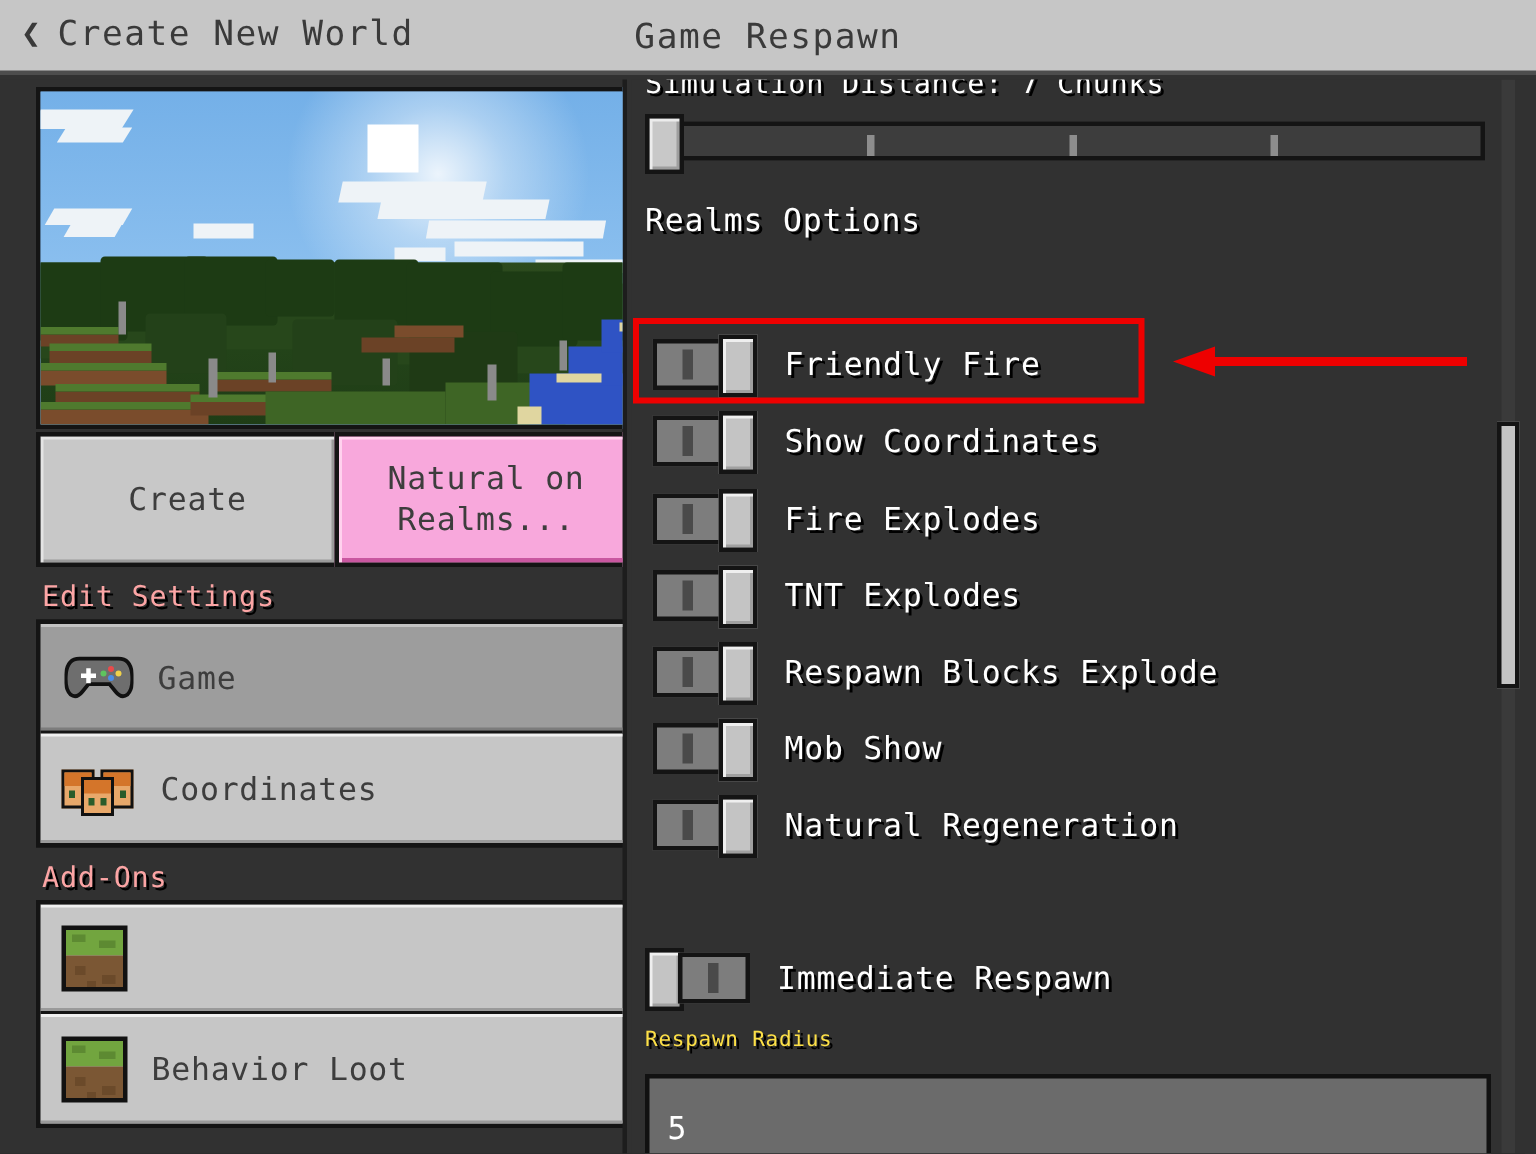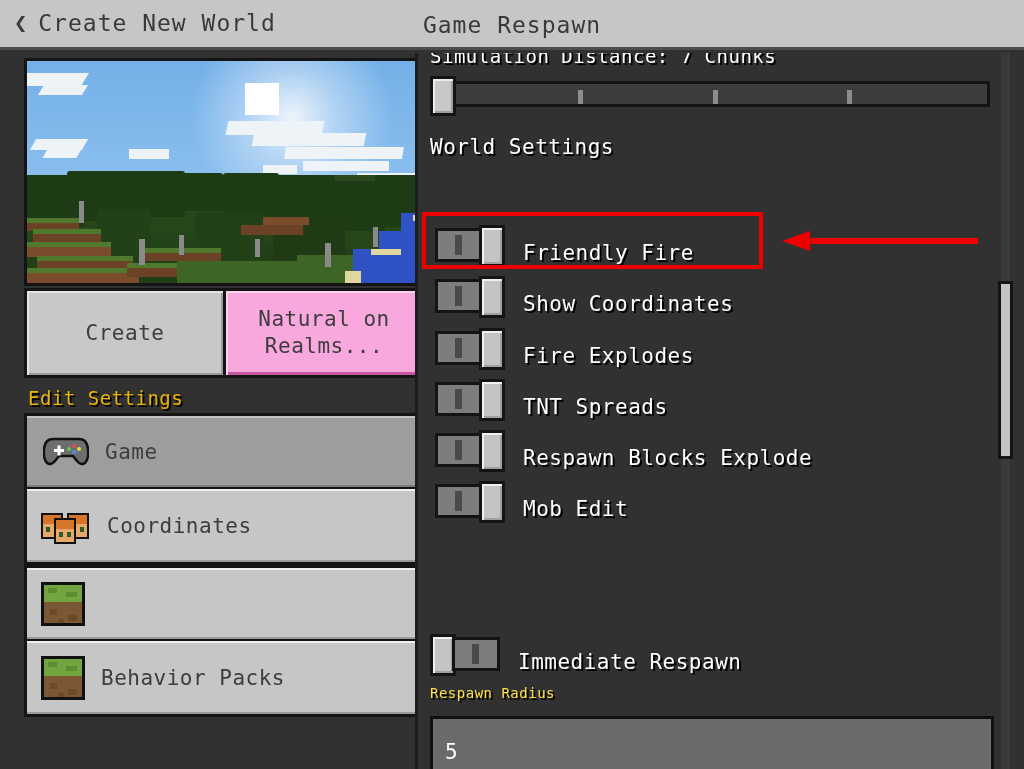--- a/index.html
+++ b/index.html
@@ -88,21 +88,21 @@
     width:202px; background:#c8c8c8;
     border-top-color:#141414; border-left-color:#141414;
     box-shadow: inset 2px 2px 0 #e4e4e4, inset -2px -2px 0 #9a9a9a;
   }
   .btn-realms {
     width:202px; background:#f8a8dc; margin-left:-3px;
     box-shadow: inset 2px 2px 0 #ffd2ee, inset -3px -3px 0 #c957a0;
   }
 
   .section-label {
-    color:#eab308; font-size:19px; letter-spacing:0.5px;
+    color:#fca5a5; font-size:19px; letter-spacing:0.5px;
     margin:9px 0 4px 4px; text-shadow:2px 2px 0 #000;
   }
   .list-box { width:404px; border:3px solid #141414; background:#141414; }
   .list-item {
     position:relative; display:flex; align-items:center; height:73px;
     padding-left:14px; gap:16px; cursor:pointer;
     background:#c6c6c6; box-shadow: inset 0 2px 0 #efefef, inset 0 -2px 0 #9a9a9a;
     border-bottom:2px solid #141414;
   }
   .list-item:last-child { border-bottom:none; }
@@ -145,21 +145,21 @@
     box-shadow: inset 2px 2px 0 #ececec, inset -2px -2px 0 #9e9e9e;
     cursor:pointer;
   }
 
   .group-title {
     position:absolute; color:#ffffff; font-size:21px; letter-spacing:0.5px;
     text-shadow:2px 2px 0 #000;
   }
 
   .toggle-row {
-    position:absolute; display:flex; align-items:flex-end; gap:18px; height:44px;
+    position:absolute; display:flex; align-items:center; gap:18px; height:44px;
     cursor:pointer;
   }
   .toggle {
     position:relative; width:70px; height:40px; flex:0 0 70px;
   }
   .tg-slot {
     position:absolute; top:3px; width:48px; height:34px;
     background:#7d7d7d; border:3px solid #141414;
   }
   .tg-bar {
@@ -340,20 +340,21 @@
             <div class="face" style="left:13px; top:12px; z-index:2;">
               <div class="face-hair"></div>
               <div class="eye" style="left:3px;"></div>
                 <div class="eye" style="right:3px;"></div>
             </div>
           </div>
           <span class="list-item-label">Coordinates</span>
         </div>
       </div>
 
+      <div class="section-label">Add-Ons</div>
       <div class="list-box">
         <div class="list-item">
           <div class="grass-block">
             <div class="gb-top"></div>
               <div class="gb-bot"></div>
             <div class="gb-px" style="left:4px; top:3px; width:9px; height:5px;"></div>
             <div class="gb-px" style="left:22px;top:7px; width:11px;height:5px;"></div>
             <div class="gb-px2" style="left:6px; top:24px; width:7px; height:6px;"></div>
             <div class="gb-px2" style="left:24px;top:30px; width:9px; height:6px;"></div>
             <div class="gb-px2" style="left:14px;top:34px; width:6px; height:5px;"></div>
@@ -362,41 +363,41 @@
         <div class="list-item">
           <div class="grass-block">
             <div class="gb-top"></div>
               <div class="gb-bot"></div>
             <div class="gb-px" style="left:4px; top:3px; width:9px; height:5px;"></div>
             <div class="gb-px" style="left:22px;top:7px; width:11px;height:5px;"></div>
             <div class="gb-px2" style="left:6px; top:24px; width:7px; height:6px;"></div>
             <div class="gb-px2" style="left:24px;top:30px; width:9px; height:6px;"></div>
             <div class="gb-px2" style="left:14px;top:34px; width:6px; height:5px;"></div>
           </div>
-          <span class="list-item-label">Behavior Packs</span>
+          <span class="list-item-label">Behavior Loot</span>
         </div>
       </div>
 
     </div>
   </div>
 
   <div class="right-panel">
 
     <div class="slider-label-cut">Simulation Distance: 7 Chunks</div>
 
     <div class="slider-row">
       <div class="slider-track">
         <div class="s-tick" style="left:133px;"></div>
         <div class="s-tick" style="left:268px;"></div>
         <div class="s-tick" style="left:402px;"></div>
       </div>
       <div class="slider-handle"></div>
     </div>
 
-    <div class="group-title" style="left:9px; top:82px;">World Settings</div>
+    <div class="group-title" style="left:9px; top:82px;">Realms Options</div>
 
     <div class="toggle-row" style="left:14px; top:168px;">
       <div class="toggle off">
         <div class="tg-slot"></div>
           <div class="tg-bar"></div>
           <div class="tg-knob"></div>
       </div>
       <span class="toggle-label">Friendly Fire</span>
     </div>
 
@@ -417,41 +418,49 @@
       </div>
       <span class="toggle-label">Fire Explodes</span>
     </div>
 
     <div class="toggle-row" style="left:14px; top:322px;">
       <div class="toggle off">
         <div class="tg-slot"></div>
           <div class="tg-bar"></div>
           <div class="tg-knob"></div>
       </div>
-      <span class="toggle-label">TNT Spreads</span>
+      <span class="toggle-label">TNT Explodes</span>
     </div>
 
     <div class="toggle-row" style="left:14px; top:373px;">
       <div class="toggle off">
         <div class="tg-slot"></div>
           <div class="tg-bar"></div>
           <div class="tg-knob"></div>
       </div>
       <span class="toggle-label">Respawn Blocks Explode</span>
     </div>
 
     <div class="toggle-row" style="left:14px; top:424px;">
       <div class="toggle off">
         <div class="tg-slot"></div>
           <div class="tg-bar"></div>
           <div class="tg-knob"></div>
       </div>
-      <span class="toggle-label">Mob Edit</span>
-    </div>
-
+      <span class="toggle-label">Mob Show</span>
+    </div>
+
+    <div class="toggle-row" style="left:14px; top:475px;">
+      <div class="toggle off">
+        <div class="tg-slot"></div>
+          <div class="tg-bar"></div>
+          <div class="tg-knob"></div>
+      </div>
+      <span class="toggle-label">Natural Regeneration</span>
+    </div>
 
 
     <div class="toggle-row" style="left:9px; top:577px;">
       <div class="toggle on">
         <div class="tg-knob"></div>
           <div class="tg-slot"></div>
           <div class="tg-bar"></div>
       </div>
       <span class="toggle-label">Immediate Respawn</span>
     </div>

